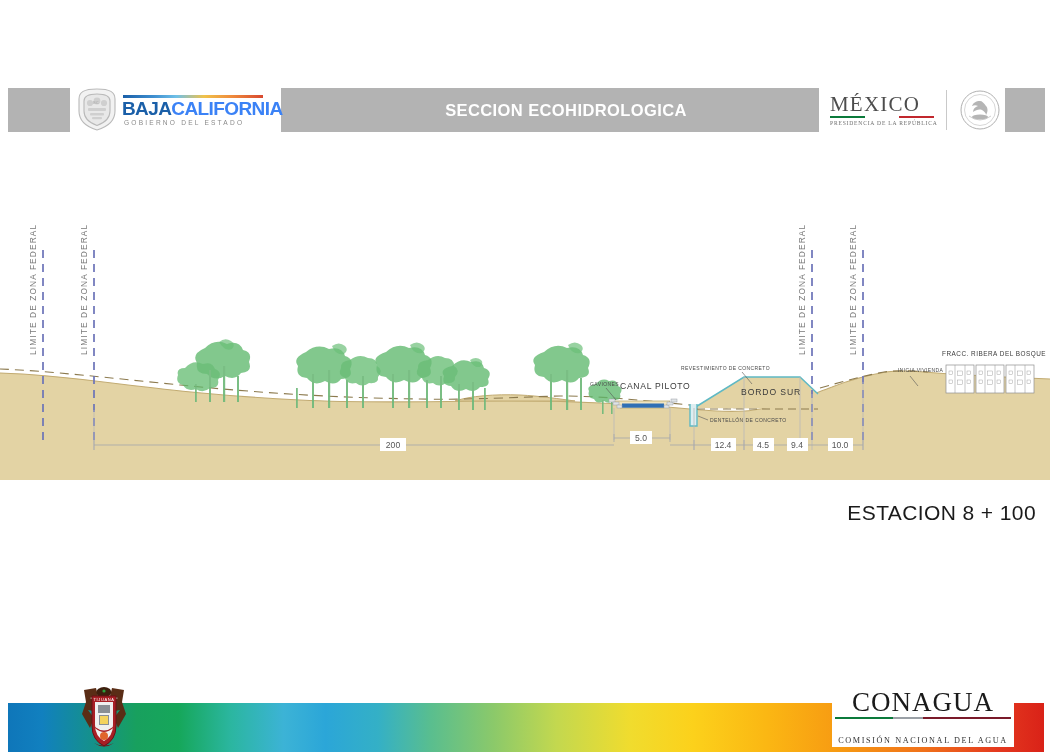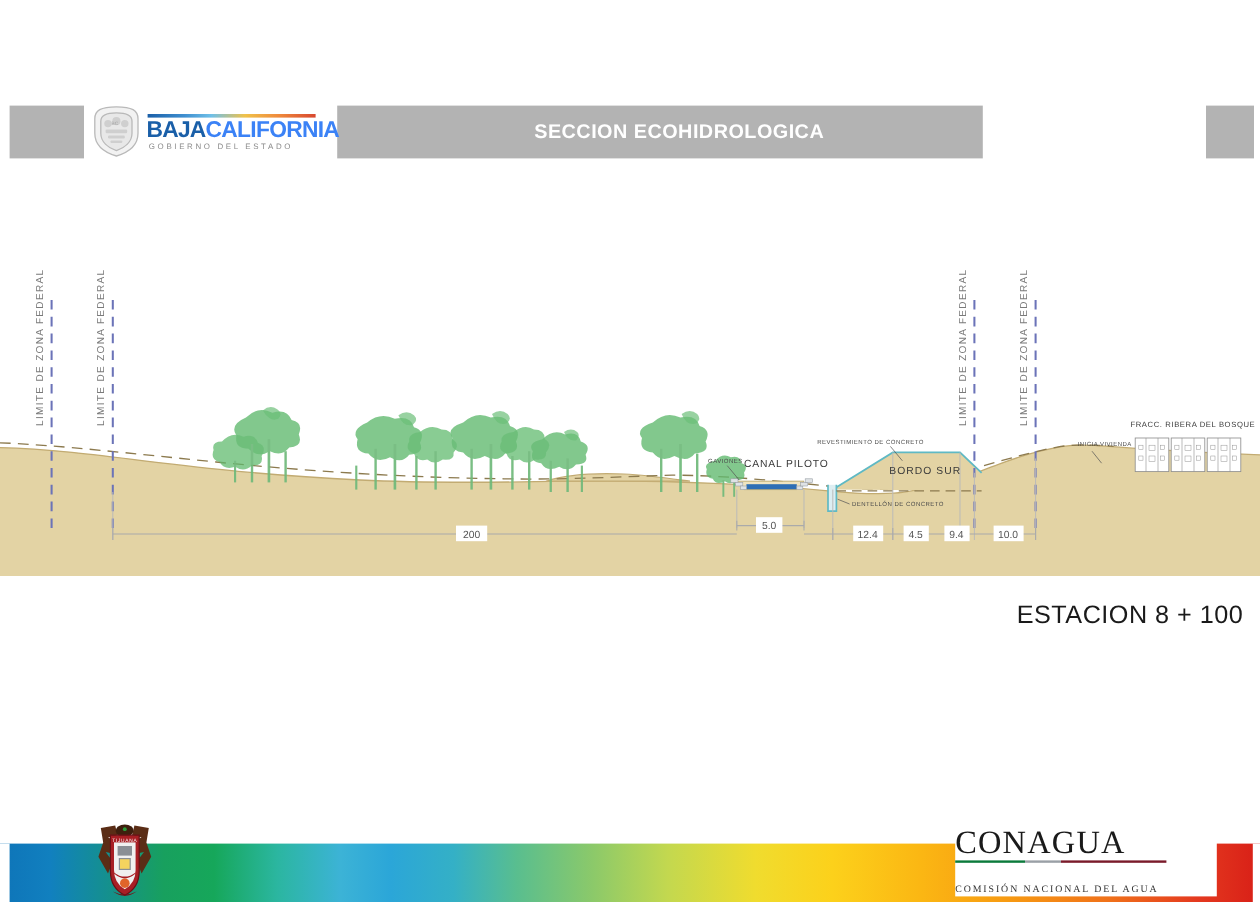--- a/index.html
+++ b/index.html
@@ -60,22 +60,22 @@
   .footer{position:absolute;left:0;top:703px;width:1050px;height:49px;}
   .foot-grad{position:absolute;left:0;top:0;width:1050px;height:49px;
     background:linear-gradient(to right,
       #0e74b8 0%, #1180bf 4%, #18a05e 13%, #16a75a 17%,
       #2bb6a0 22%, #3cb3d6 27%, #2ba6d8 31%, #34b0c6 36%,
       #59be8f 41%, #8bc96a 47%, #c3d84f 53%, #f0dc2e 60%,
       #fcd11b 66%, #fbb713 73%, #f79a12 80%, #f0711a 88%,
       #e4391f 95%, #d81f17 100%);}
   .foot-white-l{position:absolute;left:0;top:0;width:8px;height:49px;background:#fff;}
   .foot-white-r{position:absolute;right:0;top:0;width:6px;height:49px;background:#fff;}
-  .conagua-box{position:absolute;right:36px;top:-18px;width:218px;height:62px;background:#ffffff;
-    display:flex;flex-direction:column;align-items:flex-start;justify-content:center;}
+  .conagua-box{position:absolute;right:36px;top:-18px;width:182px;height:62px;background:#ffffff;
+    display:flex;flex-direction:column;align-items:center;justify-content:center;}
   .cona-word{font-family:"Liberation Serif",serif;font-size:27px;letter-spacing:1px;color:#1a1a1a;line-height:28px;position:relative;}
   .cona-rule{width:176px;height:2px;margin-top:1px;
     background:linear-gradient(to right,#0b7a3b 0 33%,#9aa0a6 33% 50%,#7a1a2a 50% 100%);}
   .cona-sub{font-family:"Liberation Serif",serif;font-size:8.2px;letter-spacing:1.6px;color:#333;margin-top:17px;}
   .tij-seal{position:absolute;left:78px;top:-19px;width:52px;height:66px;}
 </style>
 </head>
 <body>
 
 <div class="sheet">
@@ -105,20 +105,37 @@
       </g>
       <g fill="#a8a8a8" font-size="4" font-family="Liberation Sans, sans-serif">
         <text x="17" y="17">BC</text>
       </g>
     </svg>
     <div class="bc-strip"></div>
     <div class="bc-word"><span class="b1">BAJA</span><span class="b2">CALIFORNIA</span></div>
     <div class="bc-sub">GOBIERNO DEL ESTADO</div>
   </div>
 
+  <div class="mx-logo">
+    <div class="mx-word">MÉXICO</div>
+    <div class="mx-rule"></div>
+    <div class="mx-sub">PRESIDENCIA DE LA REPÚBLICA</div>
+    <div class="mx-div"></div>
+    <svg class="mx-seal" viewBox="0 0 40 40">
+      <circle cx="20" cy="20" r="19" fill="none" stroke="#b0b0b0" stroke-width="1"></circle>
+      <circle cx="20" cy="20" r="15.5" fill="none" stroke="#c4c4c4" stroke-width=".7"></circle>
+      <g fill="#b5b5b5">
+        <path d="M20 11 c-4 0 -7 2 -8 5 c2 -1 4 -1 6 0 c-3 1 -5 3 -5 6 c3 -2 6 -3 9 -2 c2 1 4 3 4 5 c2 -3 2 -7 0 -9 c-2 -3 -4 -5 -6 -5 z"></path>
+        <ellipse cx="20" cy="27" rx="8" ry="2.4"></ellipse>
+      </g>
+      <g fill="none" stroke="#c0c0c0" stroke-width=".8">
+        <path d="M9 26 q11 8 22 0"></path>
+      </g>
+    </svg>
+  </div>
 
   <div class="drawing">
     <svg class="svgwrap" viewBox="0 0 1050 330" preserveAspectRatio="none">
 
       <path d="M0,223
            C40,224 80,229 120,234
            C170,240 220,246 300,250
            C360,253 420,252 470,251
            C520,250 560,251 600,253
            C630,254 660,256 690,259

